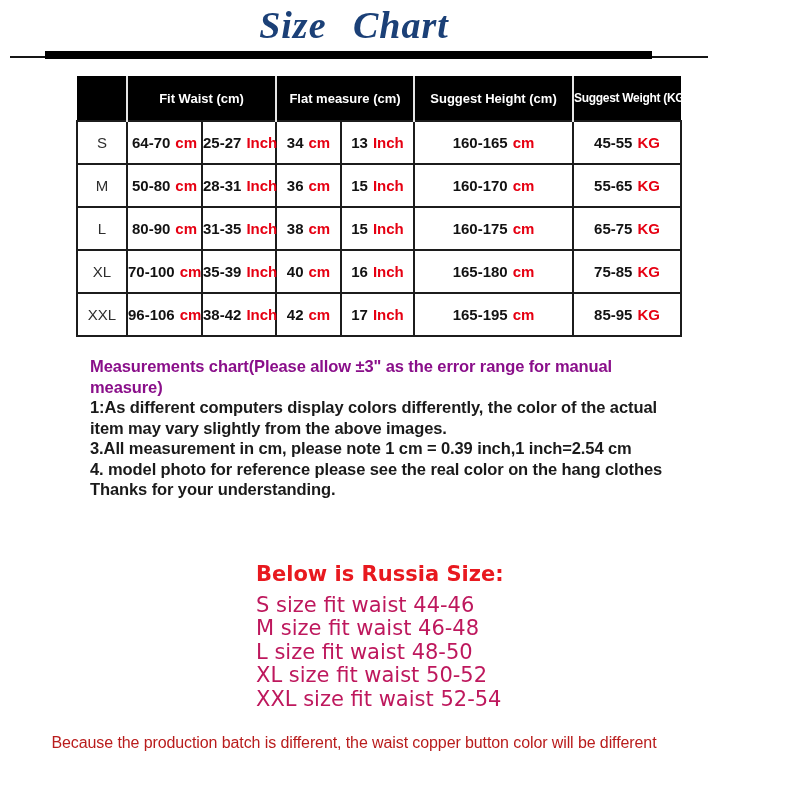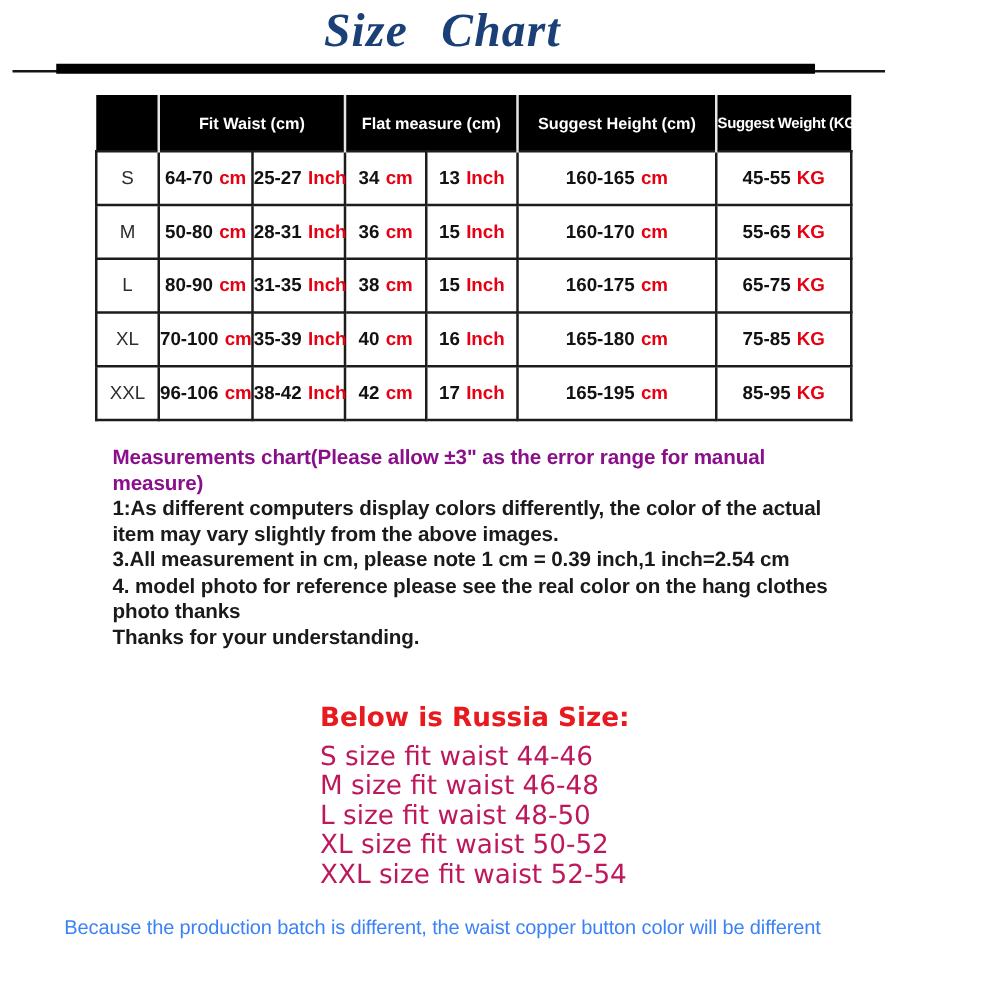--- a/index.html
+++ b/index.html
@@ -51,21 +51,21 @@
   .russia {
     position:absolute; left:256px; top:563px;
     font-family:"DejaVu Sans", sans-serif; font-size:21px; line-height:23.5px;
   }
   .russia-heading { color:#e8191f; font-weight:bold; margin-bottom:7px; }
   .russia-line { color:#be185d; }
 
   
   .footer-note {
     position:absolute; top:734px; left:0; width:100%; text-align:center;
-    color:#3b82f6; font-size:16px; letter-spacing:-0.1px;
+    color:#b91c1c; font-size:16px; letter-spacing:-0.1px;
   }
 </style>
 </head>
 <body>
 
 <div class="page">
 
   <div class="title">Size Chart</div>
   <div class="rule-thin"></div>
   <div class="rule-thick"></div>
@@ -138,21 +138,20 @@
       </tbody>
   </table>
 
   <div class="notes">
     <div class="purple-line">Measurements chart(Please allow ±3" as the error range for manual</div>
     <div class="purple-line">measure)</div>
     <div>1:As different computers display colors differently, the color of the actual</div>
     <div>item may vary slightly from the above images.</div>
     <div>3.All measurement in cm, please note 1 cm = 0.39 inch,1 inch=2.54 cm</div>
     <div>4. model photo for reference please see the real color on the hang clothes</div>
-    <div>photo thanks</div>
     <div>Thanks for your understanding.</div>
   </div>
 
   <div class="russia">
     <div class="russia-heading">Below is Russia Size:</div>
     <div class="russia-line">S size fit waist 44-46</div>
     <div class="russia-line">M size fit waist 46-48</div>
     <div class="russia-line">L size fit waist 48-50</div>
     <div class="russia-line">XL size fit waist 50-52</div>
     <div class="russia-line">XXL size fit waist 52-54</div>

